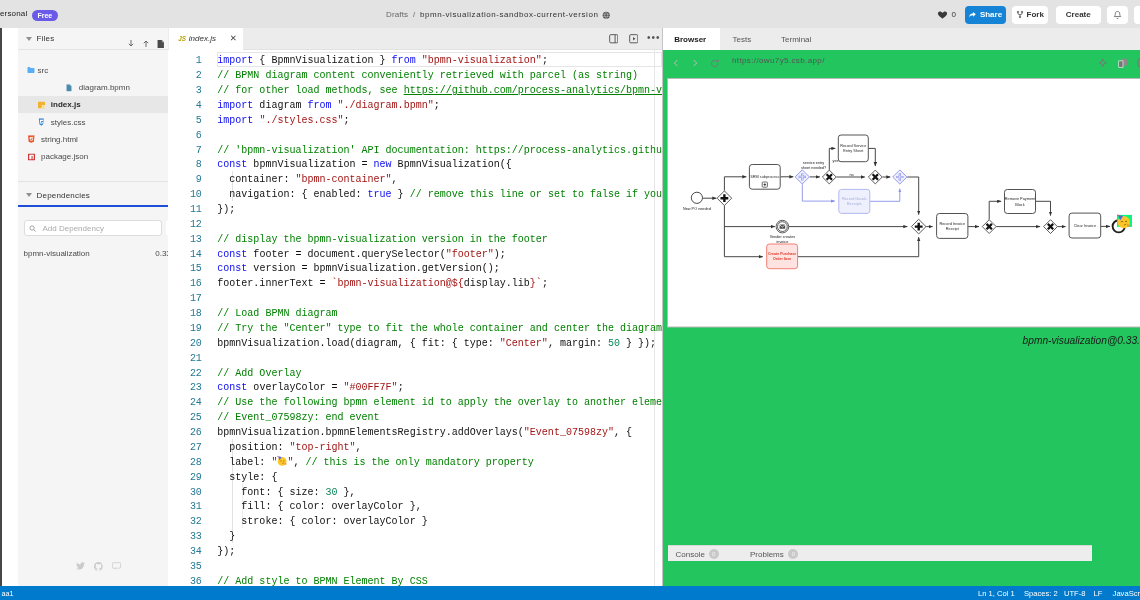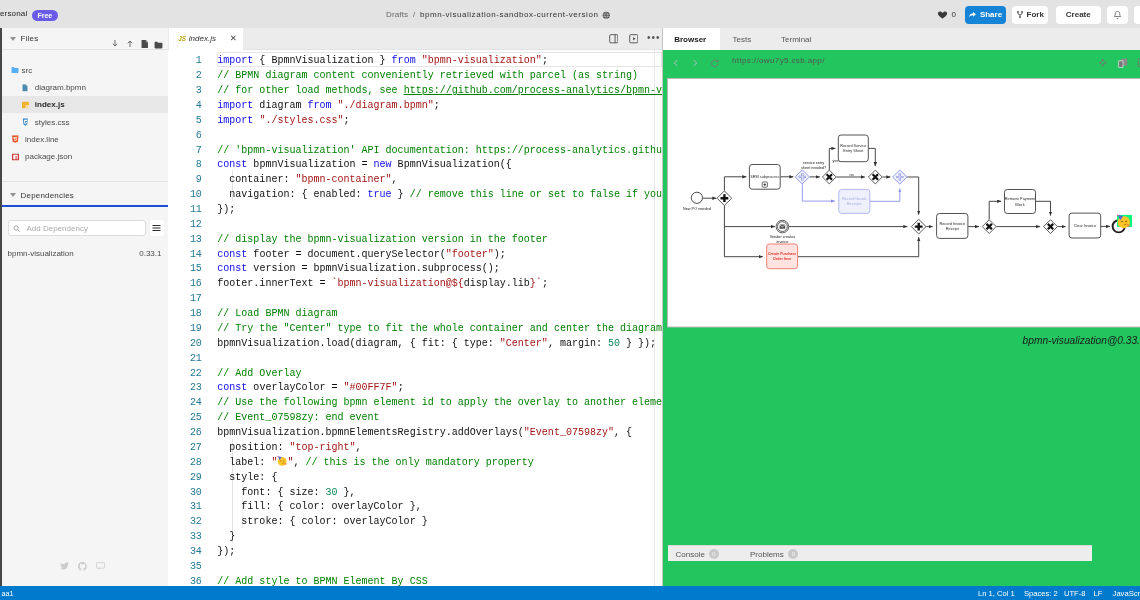--- a/index.html
+++ b/index.html
@@ -2,21 +2,21 @@
 <html><head><meta charset="utf-8"><style>
 *{margin:0;padding:0;box-sizing:border-box}
 html,body{width:1140px;height:600px;overflow:hidden;position:relative;
  font-family:"Liberation Sans",sans-serif;background:#fff}
 .abs{position:absolute}
 
 #hdr{left:0;top:0;width:1140px;height:28px;background:#e3e3e3}
 .btn{position:absolute;top:5.5px;height:18px;border-radius:4px;background:#fff;
  display:flex;align-items:center;justify-content:center;font-size:8px;color:#333;font-weight:600}
 
-#sb{left:2px;top:28px;width:166.5px;height:558px;background:#f5f5f5;border-right:1px solid #dcdcdc}
+#sb{left:18px;top:28px;width:166.5px;height:558px;background:#f5f5f5;border-right:1px solid #dcdcdc}
 .srow{position:absolute;left:0;width:166px;height:17.3px;display:flex;align-items:center;font-size:8px;color:#4a4a4a}
 .chev{width:0;height:0;border-left:3.2px solid transparent;border-right:3.2px solid transparent;border-top:4.2px solid #909090}
 
 #ed{left:168px;top:28px;width:495px;height:558px;background:#fff;overflow:hidden}
 #tabbar{position:absolute;left:0;top:0;width:495px;height:22.2px;background:#ececec;border-bottom:1px solid #e2e2e2}
 .cl{position:absolute;left:0;width:495px;height:14.87px;white-space:pre;font-family:"Liberation Mono",monospace;font-size:10.02px;line-height:14.87px}
 .ln{position:absolute;left:0;top:2.4px;width:33.4px;text-align:right;color:#237893;letter-spacing:-0.3px}
 .ct{position:absolute;left:49.3px;top:2.4px}
 .k{color:#0c0cf2}.s{color:#a31515}.c{color:#008000}.n{color:#098658}.d{color:#101010}
 .u{text-decoration:underline}
@@ -79,21 +79,21 @@
         </svg></span>
 </div>
 <div class="srow" style="top:33.6px;">
       <span style="position:absolute;left:8.5px;top:50%;transform:translateY(-50%);display:flex">
         <svg width="8" height="7" viewBox="0 0 16 14">
           <path d="M1 2.5c0-.8.6-1.5 1.4-1.5h3.2l1.6 1.8h6.4c.8 0 1.4.7 1.4 1.5v7.2c0 .8-.6 1.5-1.4 1.5H2.4c-.8 0-1.4-.7-1.4-1.5z" fill="#58aef7"></path>
         </svg>
       </span>
       <span style="position:absolute;left:19.5px;white-space:nowrap">src</span>
     </div>
-<div class="srow" style="top:51.0px;">
+<div class="srow" style="top:51.0px;margin-left:28px;">
       <span style="position:absolute;left:19.8px;top:50%;transform:translateY(-50%);display:flex">
         <svg width="6" height="7.4" viewBox="0 0 12 15">
           <path d="M1 0h6.5L11 3.5V15H1z" fill="#4a8bad"></path>
           <path d="M7.5 0L11 3.5H7.5z" fill="#8cc0d8"></path>
         </svg>
       </span>
       <span style="position:absolute;left:32.8px;white-space:nowrap">diagram.bpmn</span>
     </div>
 <div class="srow" style="top:68.2px;background:#e7e7e7;">
       <span style="position:absolute;left:19.5px;top:50%;transform:translateY(-50%);display:flex">
@@ -114,21 +114,21 @@
       <span style="position:absolute;left:32.8px;white-space:nowrap">styles.css</span>
     </div>
 <div class="srow" style="top:102.8px;">
       <span style="position:absolute;left:10px;top:50%;transform:translateY(-50%);display:flex">
         <svg width="6.6" height="7.4" viewBox="0 0 13 15">
           <path d="M0 0h13l-1.2 13L6.5 15l-5.3-2z" fill="#e44d26"></path>
           <path d="M6.5 1.2v12.3l4.3-1.6L11.8 1.2z" fill="#f16529"></path>
           <path d="M3 3.5h7l-.2 1.6H5l.1 1.6h4.6L9.3 10 6.5 11l-2.8-1-.2-1.9h1.6l.1 1 1.3.4 1.3-.4.2-1.5H3.3z" fill="#fff"></path>
         </svg>
       </span>
-      <span style="position:absolute;left:23px;white-space:nowrap">index.line</span>
+      <span style="position:absolute;left:23px;white-space:nowrap">string.html</span>
     </div>
 <div class="srow" style="top:120.2px;">
       <span style="position:absolute;left:10px;top:50%;transform:translateY(-50%);display:flex">
         <svg width="7" height="7" viewBox="0 0 14 14">
           <rect width="14" height="14" rx="1.2" fill="#cb3837"></rect>
           <path d="M2.5 2.5h9v9H9.2V5.2H7v6.3H2.5z" fill="#fff"></path>
         </svg>
       </span>
       <span style="position:absolute;left:23px;white-space:nowrap">package.json</span>
     </div>
@@ -193,21 +193,21 @@
 <div class="cl" style="top:83.38px"><span class="ln">5</span><span class="ct"><span class="k">import</span><span class="d"> </span><span class="s">"./styles.css"</span><span class="d">;</span></span></div>
 <div class="cl" style="top:98.25px"><span class="ln">6</span><span class="ct"></span></div>
 <div class="cl" style="top:113.12px"><span class="ln">7</span><span class="ct"><span class="c">// 'bpmn-visualization' API documentation: https://process-analytics.github.io/bpmn-visualization-js/api/index.html</span></span></div>
 <div class="cl" style="top:127.98999999999998px"><span class="ln">8</span><span class="ct"><span class="k">const</span><span class="d"> bpmnVisualization = </span><span class="k">new</span><span class="d"> BpmnVisualization({</span></span></div>
 <div class="cl" style="top:142.85999999999999px"><span class="ln">9</span><span class="ct"><span class="d">  container: </span><span class="s">"bpmn-container"</span><span class="d">,</span></span></div>
 <div class="cl" style="top:157.73px"><span class="ln">10</span><span class="ct"><span class="d">  navigation: { enabled: </span><span class="k">true</span><span class="d"> } </span><span class="c">// remove this line or set to false if you want to disable the navigation</span></span></div>
 <div class="cl" style="top:172.6px"><span class="ln">11</span><span class="ct"><span class="d">});</span></span></div>
 <div class="cl" style="top:187.47px"><span class="ln">12</span><span class="ct"></span></div>
 <div class="cl" style="top:202.34px"><span class="ln">13</span><span class="ct"><span class="c">// display the bpmn-visualization version in the footer</span></span></div>
 <div class="cl" style="top:217.21px"><span class="ln">14</span><span class="ct"><span class="k">const</span><span class="d"> footer = document.querySelector(</span><span class="s">"footer"</span><span class="d">);</span></span></div>
-<div class="cl" style="top:232.07999999999998px"><span class="ln">15</span><span class="ct"><span class="k">const</span><span class="d"> version = bpmnVisualization.subprocess();</span></span></div>
+<div class="cl" style="top:232.07999999999998px"><span class="ln">15</span><span class="ct"><span class="k">const</span><span class="d"> version = bpmnVisualization.getVersion();</span></span></div>
 <div class="cl" style="top:246.95px"><span class="ln">16</span><span class="ct"><span class="d">footer.innerText = </span><span class="s">`bpmn-visualization@${</span><span class="d">display.lib</span><span class="s">}`</span><span class="d">;</span></span></div>
 <div class="cl" style="top:261.82px"><span class="ln">17</span><span class="ct"></span></div>
 <div class="cl" style="top:276.69px"><span class="ln">18</span><span class="ct"><span class="c">// Load BPMN diagram</span></span></div>
 <div class="cl" style="top:291.55999999999995px"><span class="ln">19</span><span class="ct"><span class="c">// Try the "Center" type to fit the whole container and center the diagram</span></span></div>
 <div class="cl" style="top:306.42999999999995px"><span class="ln">20</span><span class="ct"><span class="d">bpmnVisualization.load(diagram, { fit: { type: </span><span class="s">"Center"</span><span class="d">, margin: </span><span class="n">50</span><span class="d"> } });</span></span></div>
 <div class="cl" style="top:321.29999999999995px"><span class="ln">21</span><span class="ct"></span></div>
 <div class="cl" style="top:336.16999999999996px"><span class="ln">22</span><span class="ct"><span class="c">// Add Overlay</span></span></div>
 <div class="cl" style="top:351.03999999999996px"><span class="ln">23</span><span class="ct"><span class="k">const</span><span class="d"> overlayColor = </span><span class="s">"#00FF7F"</span><span class="d">;</span></span></div>
 <div class="cl" style="top:365.90999999999997px"><span class="ln">24</span><span class="ct"><span class="c">// Use the following bpmn element id to apply the overlay to another element</span></span></div>
 <div class="cl" style="top:380.78px"><span class="ln">25</span><span class="ct"><span class="c">// Event_07598zy: end event</span></span></div>

